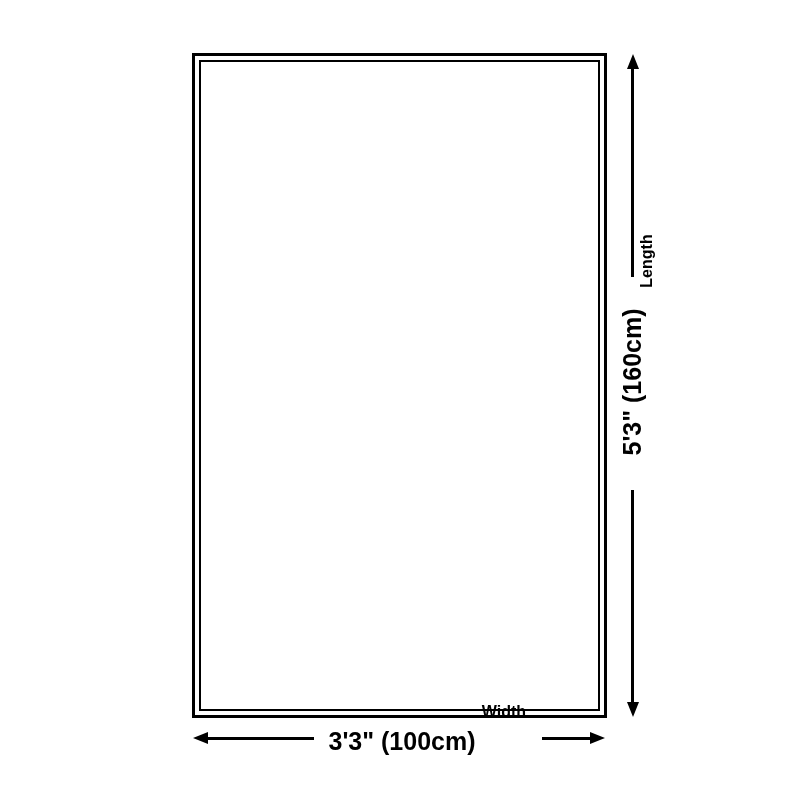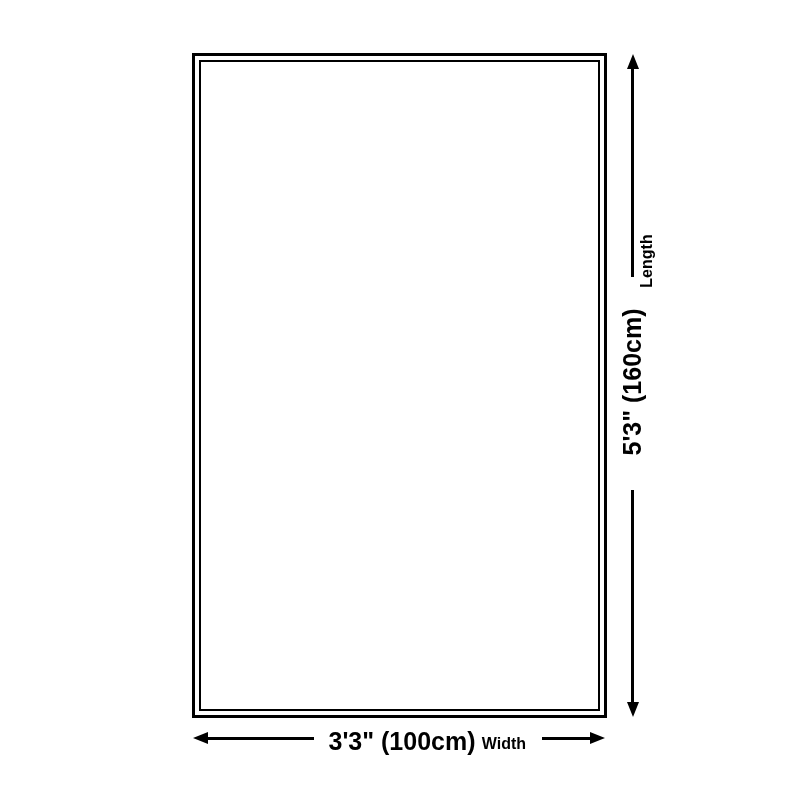--- a/index.html
+++ b/index.html
@@ -92,21 +92,21 @@
   }
   .length-label {
     left: 647px; top: 261px;
     transform: translate(-50%, -50%) rotate(-90deg);
   }
   .width-value {
     left: 402px; top: 741px;
     transform: translate(-50%, -50%);
   }
   .width-label {
-    left: 504px; top: 744px;
+    left: 504px; top: 712px;
     transform: translate(-50%, -50%);
   }
 </style>
 </head>
 <body>
 
 <div class="stage">
 
   <div class="rug-outer">
     <div class="rug-inner"></div>

